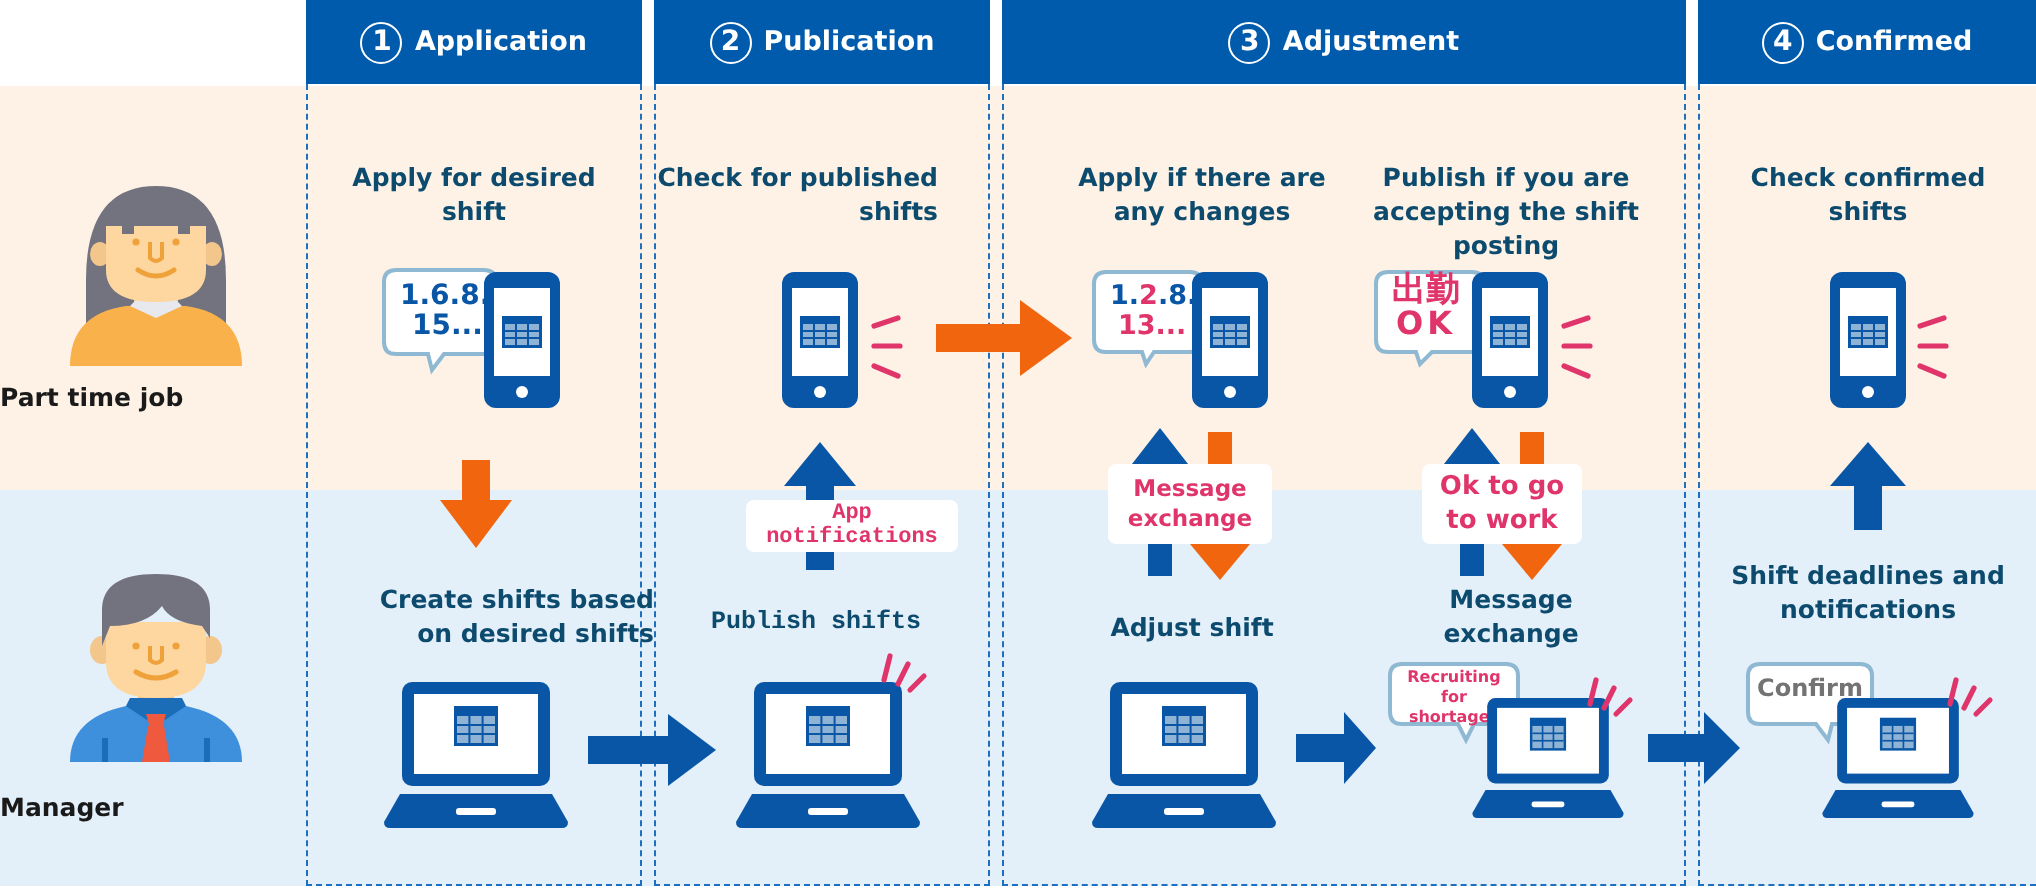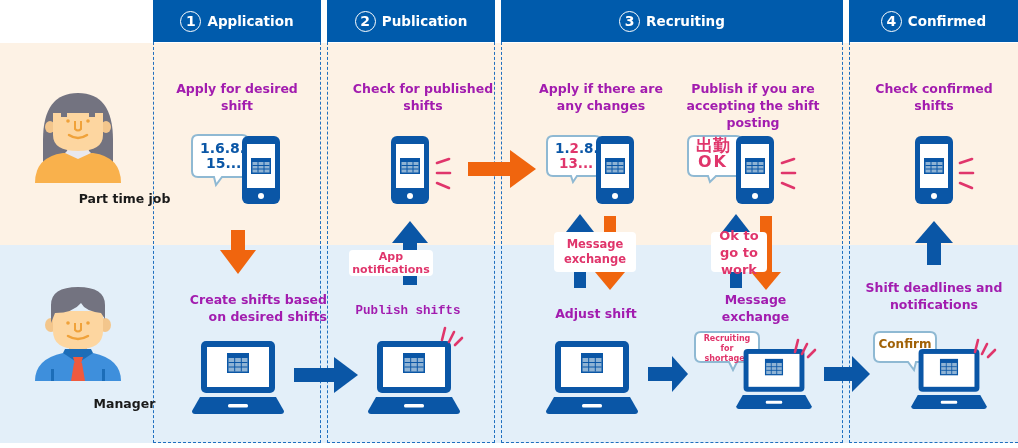--- a/index.html
+++ b/index.html
@@ -9,23 +9,23 @@
   .band-top { position: absolute; left: 0; top: 43px; width: 1018px; height: 202px; background: #fdf2e5; }
   .band-bot { position: absolute; left: 0; top: 245px; width: 1018px; height: 198px; background: #e3eff9; }
 
   .col-head { position: absolute; top: 0; height: 42px; background: #005bac; color: #fff;
     display: flex; align-items: center; justify-content: center; font-weight: bold; font-size: 13.5px; }
   .col-head .num { display: inline-flex; width: 21px; height: 21px; border: 1.6px solid #fff; border-radius: 50%;
     align-items: center; justify-content: center; font-size: 14px; margin-right: 6px; }
 
   .col-box { position: absolute; top: 42px; height: 401px; border: 1.3px dashed #1f6fbf; border-top: none; }
 
-  .label { position: absolute; text-align: center; font-weight: bold; font-size: 12.5px; line-height: 17px; color: #a21caf; }
-
-  .person-label { position: absolute; width: 153px; text-align: center; font-weight: bold; font-size: 12.5px; margin-left: 48px; }
+  .label { position: absolute; text-align: center; font-weight: bold; font-size: 12.5px; line-height: 17px; color: #0c4a6e; }
+
+  .person-label { position: absolute; width: 153px; font-weight: bold; font-size: 12.5px; }
 
   .tag { position: absolute; background: #fff; border-radius: 4px; color: #e0356b; font-weight: bold;
     text-align: center; display: flex; align-items: center; justify-content: center; }
 
   svg.abs { position: absolute; overflow: visible; }
 </style>
 </head>
 <body>
 
 <div class="band-top"></div>
@@ -34,21 +34,21 @@
 <div class="col-head" style="left:153px;width:168px;">
   <span class="num">1</span>
   <span>Application</span>
 </div>
 <div class="col-head" style="left:327px;width:168px;">
   <span class="num">2</span>
   <span>Publication</span>
 </div>
 <div class="col-head" style="left:501px;width:342px;">
   <span class="num">3</span>
-  <span>Recruiting</span>
+  <span>Adjustment</span>
 </div>
 <div class="col-head" style="left:849px;width:169px;">
   <span class="num">4</span>
   <span>Confirmed</span>
 </div>
 
 <div class="col-box" style="left:153px;width:168px;"></div>
 <div class="col-box" style="left:327px;width:168px;"></div>
 <div class="col-box" style="left:501px;width:342px;"></div>
 <div class="col-box" style="left:849px;width:169px;border-right:none;"></div>
@@ -148,33 +148,33 @@
 <div class="label" style="left:179px;top:291px;width:148px;text-align:right;">Create shifts based on desired shifts</div>
 <svg class="abs" style="left:192px;top:341px;" width="92" height="73">
     <use href="#laptop"></use>
   </svg>
 
 <svg class="abs" style="left:294px;top:357px;" width="64" height="36">
   <rect x="0" y="11" width="42" height="14" fill="#0a56a6"></rect>
   <path d="M40 0 L64 18 L40 36 Z" fill="#0a56a6"></path>
 </svg>
 
-<div class="label" style="left:348px;top:80px;width:150px;">Check for published shifts</div>
+<div class="label" style="left:319px;top:80px;width:150px;text-align:right;">Check for published shifts</div>
 <svg class="abs" style="left:391px;top:136px;" width="38" height="68">
     <use href="#phone"></use>
   </svg>
 <svg class="abs" style="left:436px;top:160px;" width="16" height="28">
     <use href="#rays" transform="translate(1,3)"></use>
   </svg>
 
 <svg class="abs" style="left:392px;top:221px;" width="36" height="64">
   <path d="M18 0 L36 22 L0 22 Z" fill="#0a56a6"></path>
   <rect x="11" y="20" width="14" height="44" fill="#0a56a6"></rect>
 </svg>
-<div class="tag" style="left:349px;top:250px;width:84px;height:26px;font-size:11px;">App notifications</div>
+<div class="tag" style="left:373px;top:250px;width:106px;height:26px;font-size:11px;font-family:Liberation Mono, monospace;">App notifications</div>
 
 <div class="label" style="left:333px;top:303px;width:150px;font-family:Liberation Mono, monospace;">Publish shifts</div>
 <svg class="abs" style="left:368px;top:341px;" width="92" height="73">
     <use href="#laptop"></use>
   </svg>
 <svg class="abs" style="left:442px;top:328px;" width="22" height="20">
     <use href="#rays-up"></use>
   </svg>
 
 <svg class="abs" style="left:468px;top:150px;" width="68" height="38">
@@ -232,21 +232,21 @@
   </svg>
 
 <svg class="abs" style="left:722px;top:214px;" width="28" height="74">
   <path d="M14 0 L28 18 L0 18 Z" fill="#0a56a6"></path>
   <rect x="8" y="16" width="12" height="58" fill="#0a56a6"></rect>
 </svg>
 <svg class="abs" style="left:751px;top:216px;" width="30" height="74">
   <rect x="9" y="0" width="12" height="58" fill="#f0650e"></rect>
   <path d="M0 56 L30 56 L15 74 Z" fill="#f0650e"></path>
 </svg>
-<div class="tag" style="left:711px;top:232px;width:56px;height:40px;font-size:13px;line-height:17px;">Ok to go to work</div>
+<div class="tag" style="left:711px;top:232px;width:80px;height:40px;font-size:13px;line-height:17px;">Ok to go to work</div>
 
 <div class="label" style="left:708px;top:291px;width:95px;">Message exchange</div>
 
 <svg class="abs" style="left:695px;top:330px;" width="66" height="40">
   <path d="M6 2 L58 2 Q64 2 64 8 L64 26 Q64 32 58 32 L42 32 L38 40 L34 32 L6 32 Q0 32 0 26 L0 8 Q0 2 6 2 Z" fill="#fff" stroke="#8fb9d3" stroke-width="2"></path>
 </svg>
 <div style="position:absolute;left:697px;top:334px;width:60px;font-weight:bold;color:#e0356b;font-size:8px;line-height:10px;text-align:center;">Recruiting for shortages</div>
 <svg class="abs" style="left:735px;top:349px;" width="78" height="60" viewBox="0 0 92 73">
     <use href="#laptop"></use>
   </svg>
@@ -270,19 +270,19 @@
 <svg class="abs" style="left:915px;top:221px;" width="38" height="44">
   <path d="M19 0 L38 22 L0 22 Z" fill="#0a56a6"></path>
   <rect x="12" y="20" width="14" height="24" fill="#0a56a6"></rect>
 </svg>
 
 <div class="label" style="left:855px;top:279px;width:158px;">Shift deadlines and notifications</div>
 
 <svg class="abs" style="left:874px;top:330px;" width="64" height="40">
   <path d="M6 2 L56 2 Q62 2 62 8 L62 26 Q62 32 56 32 L42 32 L40 40 L34 32 L6 32 Q0 32 0 26 L0 8 Q0 2 6 2 Z" fill="#fff" stroke="#8fb9d3" stroke-width="2"></path>
 </svg>
-<div style="position:absolute;left:876px;top:336px;width:58px;font-weight:bold;color:#a16207;font-size:12px;line-height:16px;text-align:center;">Confirm</div>
+<div style="position:absolute;left:876px;top:336px;width:58px;font-weight:bold;color:#737373;font-size:12px;line-height:16px;text-align:center;">Confirm</div>
 <svg class="abs" style="left:910px;top:349px;" width="78" height="60" viewBox="0 0 92 73">
     <use href="#laptop"></use>
   </svg>
 <svg class="abs" style="left:975px;top:340px;" width="22" height="20">
     <use href="#rays-up"></use>
   </svg>
 
 </body></html>

